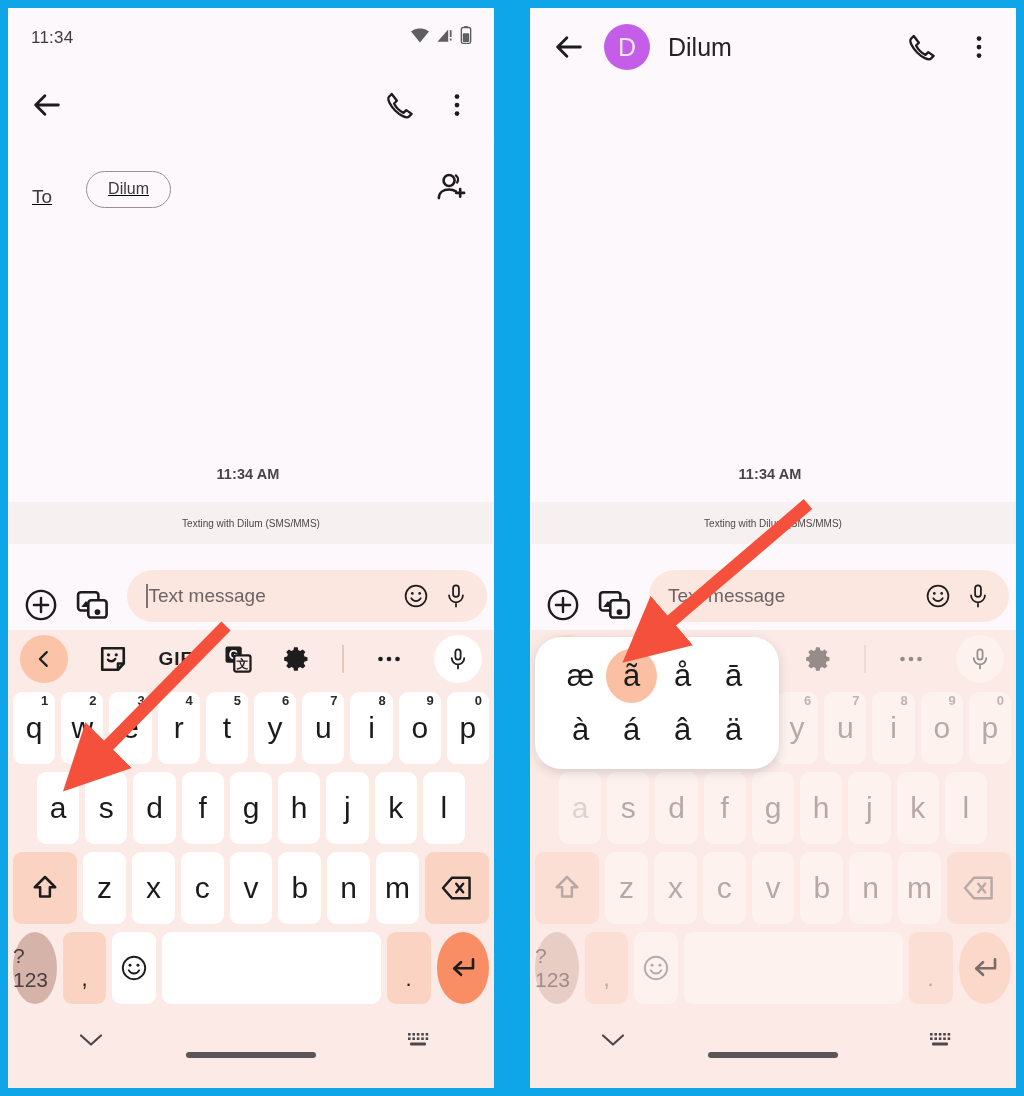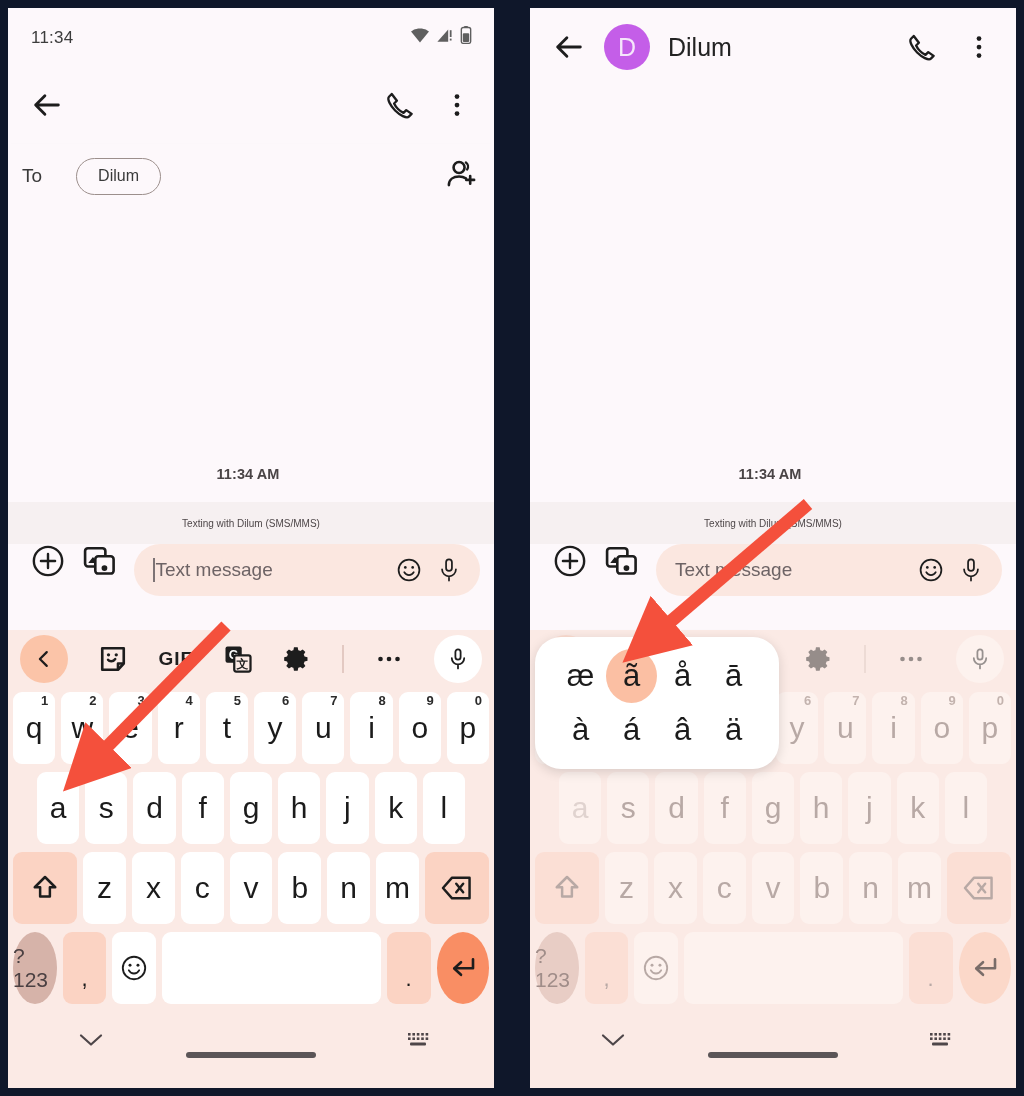--- a/index.html
+++ b/index.html
@@ -5,21 +5,21 @@
   * { box-sizing: border-box; margin: 0; padding: 0; }
   html, body {
     width: 1024px; height: 1096px;
     background: #000000;
     font-family: "Liberation Sans", sans-serif;
     overflow: hidden;
   }
   .stage {
     position: relative;
     width: 1024px; height: 1096px;
-    background: #0f172a;
+    background: #0ea5e9;
   }
   .phone {
     position: absolute;
     top: 8px;
     width: 486px;
     height: 1080px;
     background: #fdf8fb;
     overflow: hidden;
   }
   .phone.left  { left: 8px; }
@@ -63,23 +63,24 @@
     font-size: 25px; color: #232323; font-weight: 400;
   }
   .appbar-spacer { flex: 1 1 auto; }
   .appbar .act { width: 30px; height: 30px; flex: none; margin-left: 28px; }
 
   
   .torow {
     position: relative;
     height: 64px;
     background: #fdf8fb;
-    display: flex; align-items: center;
-    padding: 0 14px;
+    display: flex; align-items: flex-end;
+    padding: 0 24px;
     box-shadow: 0 2px 4px -1px rgba(0,0,0,.10);
+    text-decoration: underline;
   }
   .to-label { font-size: 19px; color: #3a3a3a; }
   .chip {
     margin-left: 34px;
     border: 1px solid #9c8f8c;
     border-radius: 22px;
     padding: 8px 21px 9px;
     font-size: 16px; color: #3a3a3a;
     background: transparent;
   }
@@ -103,22 +104,22 @@
     height: 42px;
     display: flex; align-items: center; justify-content: center;
     font-size: 10px; color: #4e4749;
   }
 
   
   .compose {
     position: absolute; left: 0; right: 0;
     height: 78px;
     background: #fdf8fb;
-    display: flex; align-items: flex-start;
-    padding: 0 14px;
+    display: flex; align-items: flex-end;
+    padding: 0 7px;
   }
   .compose .cicon { width: 34px; height: 34px; flex: none; margin: 0 9px; }
   .textfield {
     flex: 1 1 auto;
     height: 52px;
     background: #fbe7e0;
     border-radius: 26px;
     display: flex; align-items: center;
     padding: 0 18px 0 19px;
     margin-left: 8px;

